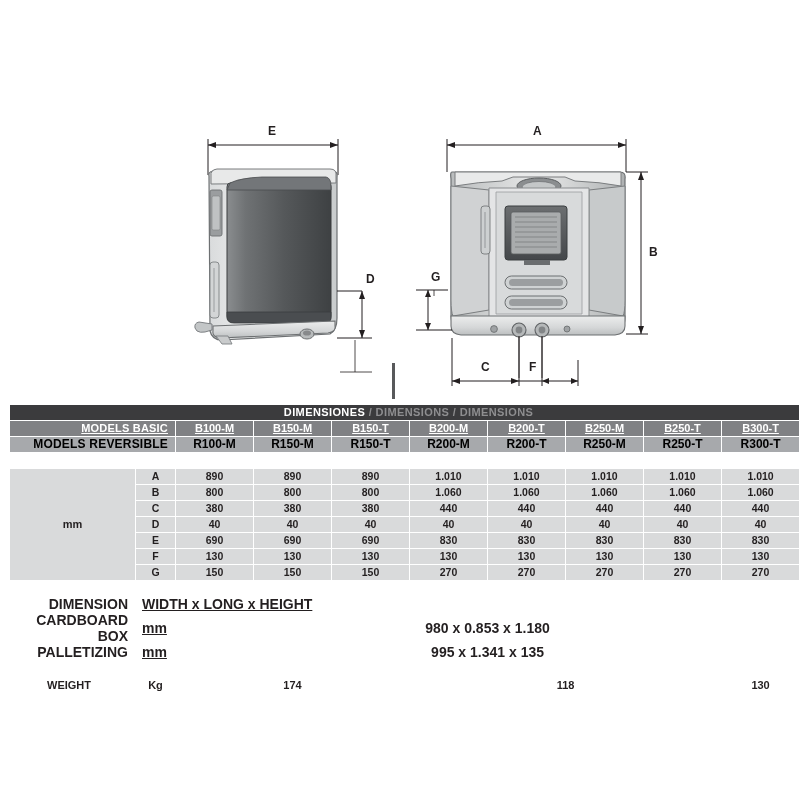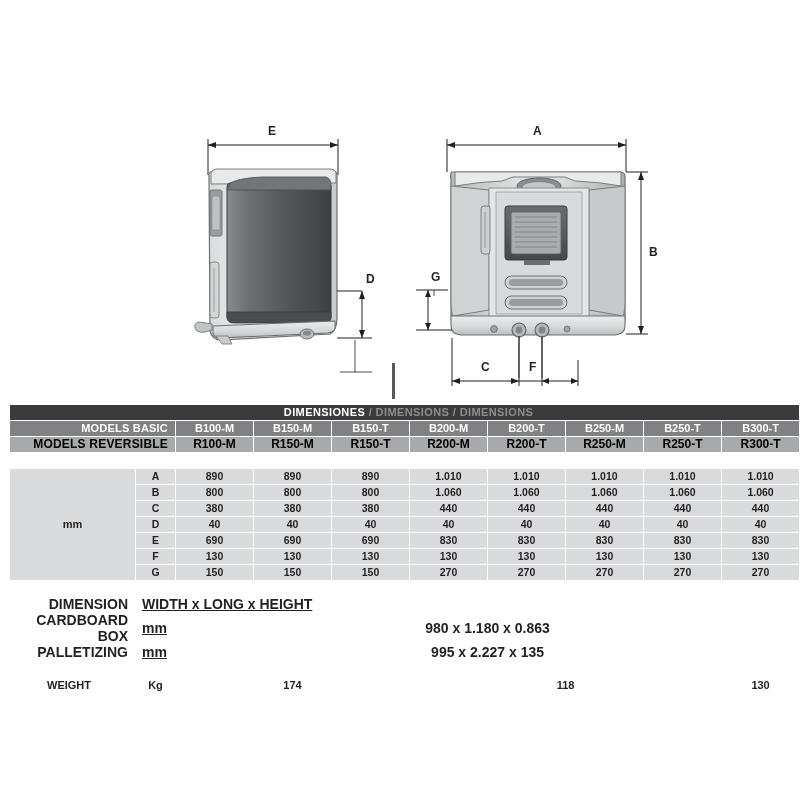--- a/index.html
+++ b/index.html
@@ -59,20 +59,21 @@
     letter-spacing: .4px;
     height: 19px;
   }
   .hdr-title .dim-es { color:#ffffff; }
   .hdr-title .dim-en { color:#8e8e90; }
   .row-models-basic td {
     background: #808184;
     color: #ffffff;
     font-size: 11px;
     height: 19px;
+    text-decoration: underline;
   }
   .row-models-rev td {
     background: #a7a9ac;
     color: #000000;
     font-size: 12px;
     height: 19px;
   }
   .lbl-right {
     text-align: right !important;
     padding-right: 7px !important;
@@ -455,27 +456,27 @@
       </tr>
 
       <tr class="thin-row">
         <td class="labelcell">DIMENSION</td>
         <td class="leftval" colspan="9">WIDTH x LONG x HEIGHT</td>
       </tr>
 
       <tr class="thin-row">
         <td class="labelcell">CARDBOARD BOX</td>
         <td class="leftval">mm</td>
-        <td colspan="8">980 x 1.180 x 0.863</td>
+        <td colspan="8">980 x 0.853 x 1.180</td>
       </tr>
 
       <tr class="thin-row">
         <td class="labelcell">PALLETIZING</td>
         <td class="leftval">mm</td>
-        <td colspan="8">995  x 2.227 x 135</td>
+        <td colspan="8">995  x 1.341 x 135</td>
       </tr>
 
       <tr class="spacer-row">
         <td colspan="10"></td>
       </tr>
 
       <tr class="weight-row">
         <td class="labelcell" style="text-align:center; padding-right:7px;">WEIGHT</td>
         <td>Kg</td>
         <td colspan="3">174</td>

